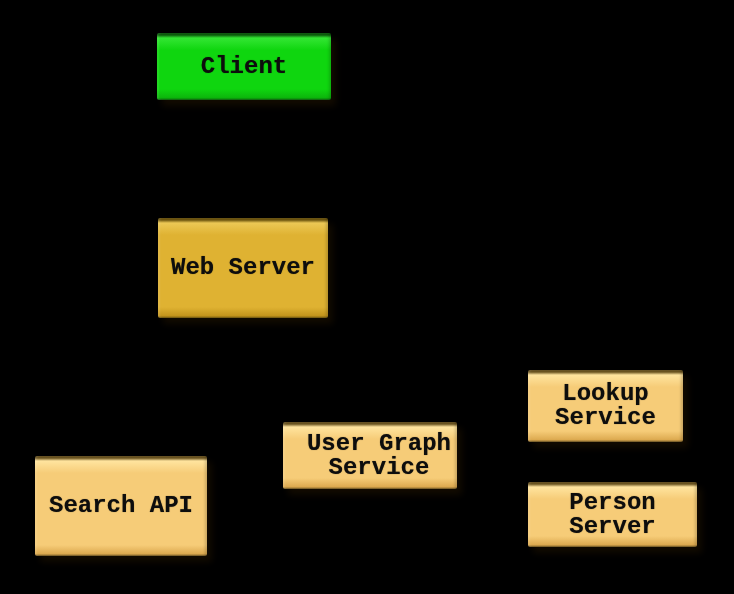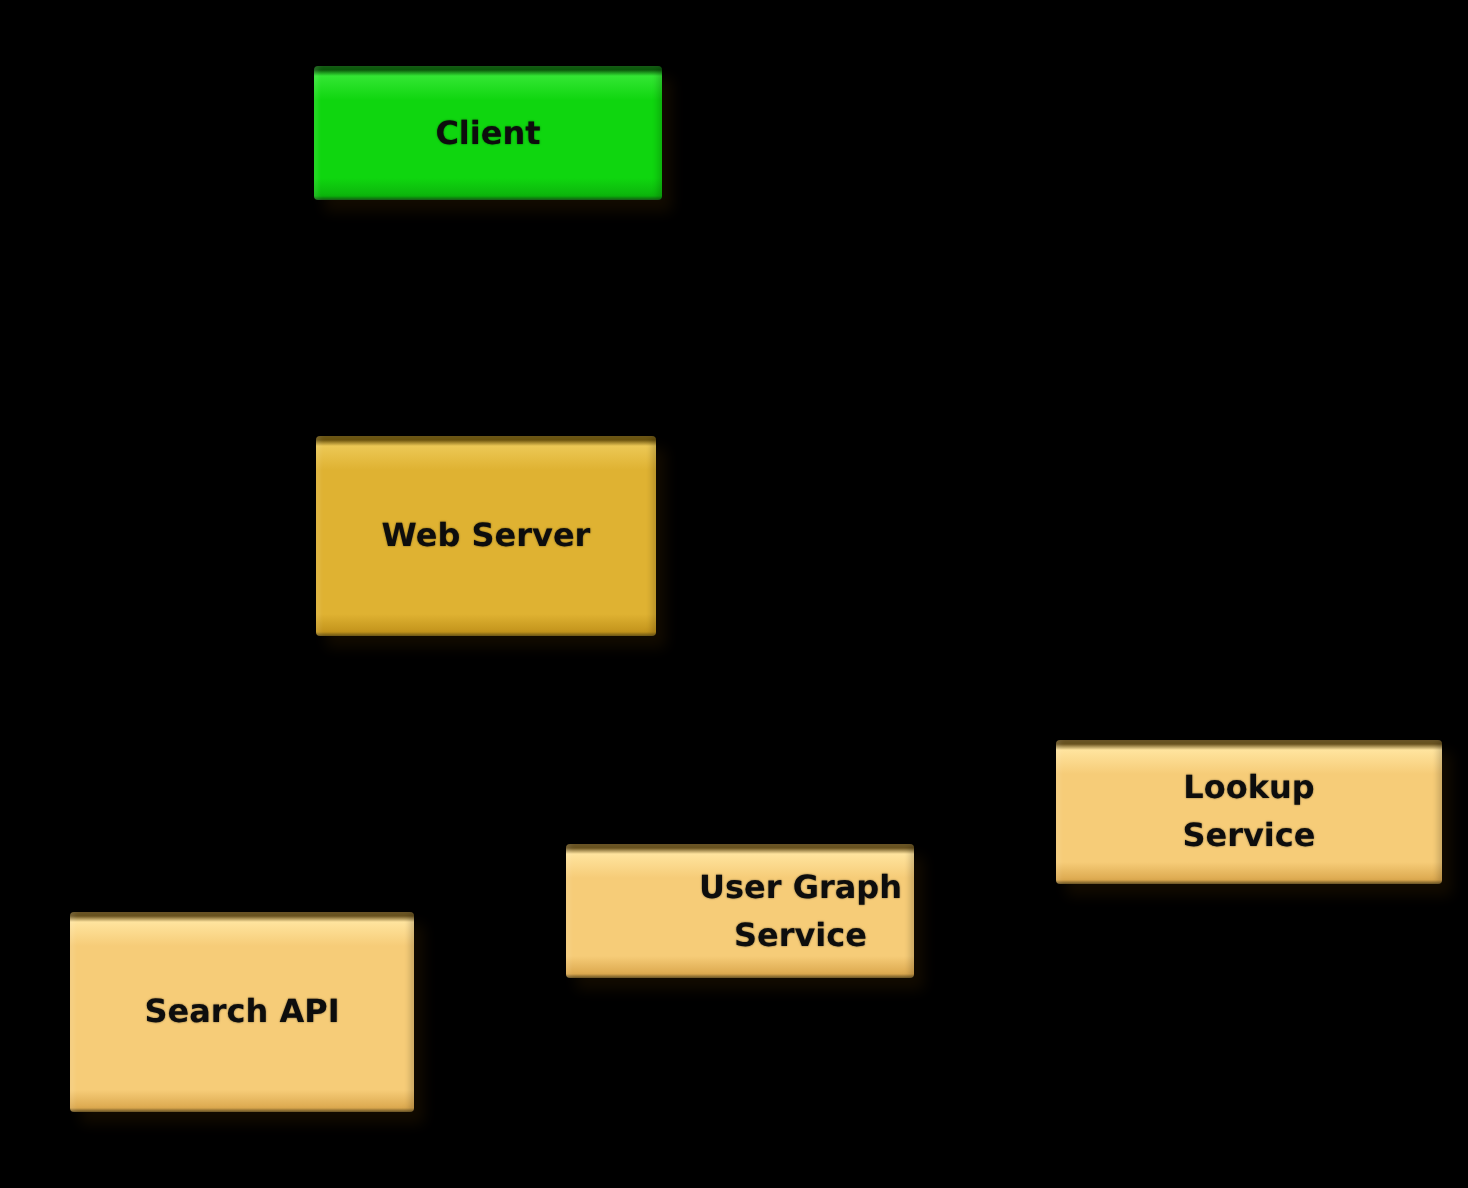--- a/index.html
+++ b/index.html
@@ -35,34 +35,35 @@
       var(--sh) calc(100% - 2px),
       var(--ln) 100%
     );
     box-shadow:
       5px 6px 7px rgba(20, 12, 0, 0.9),
       inset 2px 0 2px rgba(255, 255, 255, 0.10),
       inset -2px 0 3px rgba(0, 0, 0, 0.18);
   }
   .node .label {
     font-weight: bold;
-    font-size: 16px;
+    font-size: 24px;
     line-height: 24px;
     color: #0d0d0d;
     white-space: pre-line;
     text-shadow: 0 0 1px rgba(0, 0, 0, 0.55);
     letter-spacing: 0px;
     padding: 0 6px;
+    font-family: Liberation Mono, monospace;
   }
   
   .n-client  { left: 157px; top: 33px;  width: 174px; height: 67px;  }
   .n-web     { left: 158px; top: 218px; width: 170px; height: 100px; }
   .n-search  { left: 35px;  top: 456px; width: 172px; height: 100px; }
   .n-graph   { left: 283px; top: 422px; width: 174px; height: 67px; justify-content: flex-end;  }
-  .n-lookup  { left: 528px; top: 370px; width: 193px; height: 72px;  }
+  .n-lookup  { left: 528px; top: 370px; width: 155px; height: 72px;  }
   .n-person  { left: 528px; top: 482px; width: 169px; height: 65px;  }
 </style>
 </head>
 <body style="background: rgb(0, 0, 0);">
 
 <div class="canvas">
 
   <div class="node n-client" style="--fill: #0fd60f; --hl: #33e633; --sh: #0cb50c; --ln: #0c5c0c;">
     <span class="label">Client</span>
   </div>
@@ -78,14 +79,18 @@
   <div class="node n-graph" style="--fill: #f6cc78; --hl: #ffe49e; --sh: #dca94f; --ln: #6b5420;">
     <span class="label">User Graph
 Service</span>
   </div>
 
   <div class="node n-lookup" style="--fill: #f6cc78; --hl: #ffe49e; --sh: #dca94f; --ln: #6b5420;">
     <span class="label">Lookup
 Service</span>
   </div>
 
+  <div class="node n-person" style="--fill: #f6cc78; --hl: #ffe49e; --sh: #dca94f; --ln: #6b5420;">
+    <span class="label">Person
+Server</span>
+  </div>
 
 </div>
 
 </body></html>

